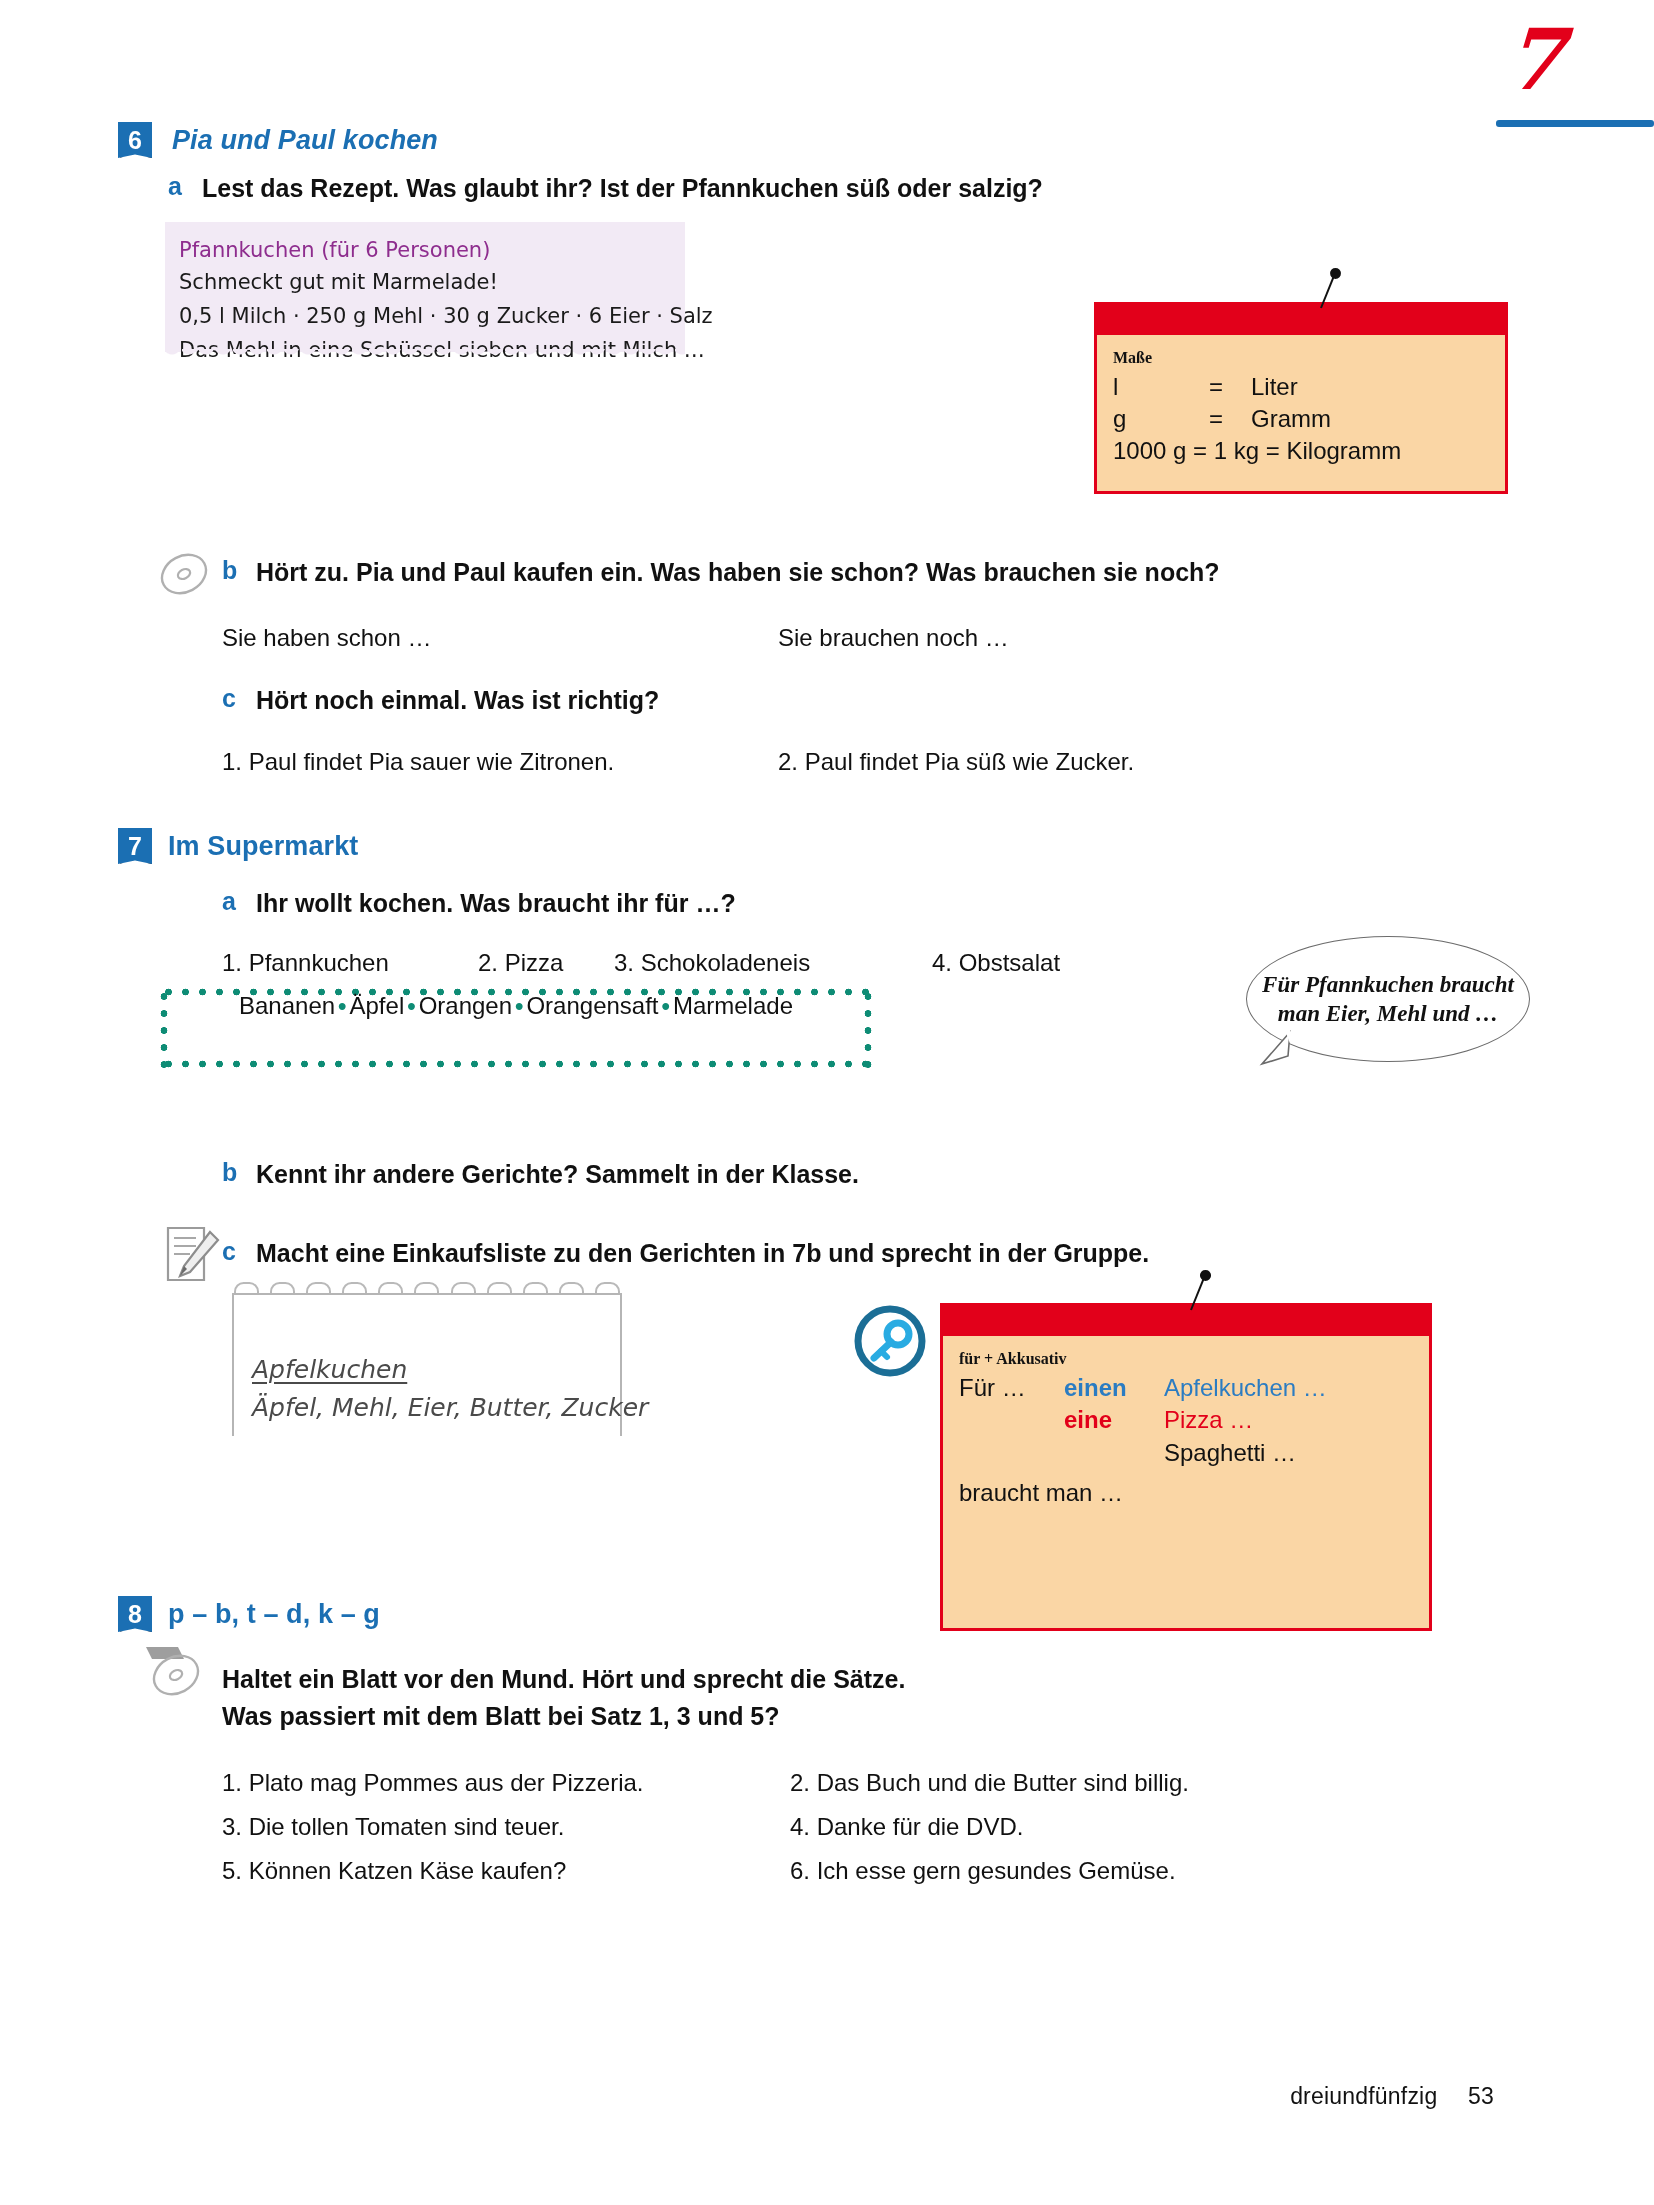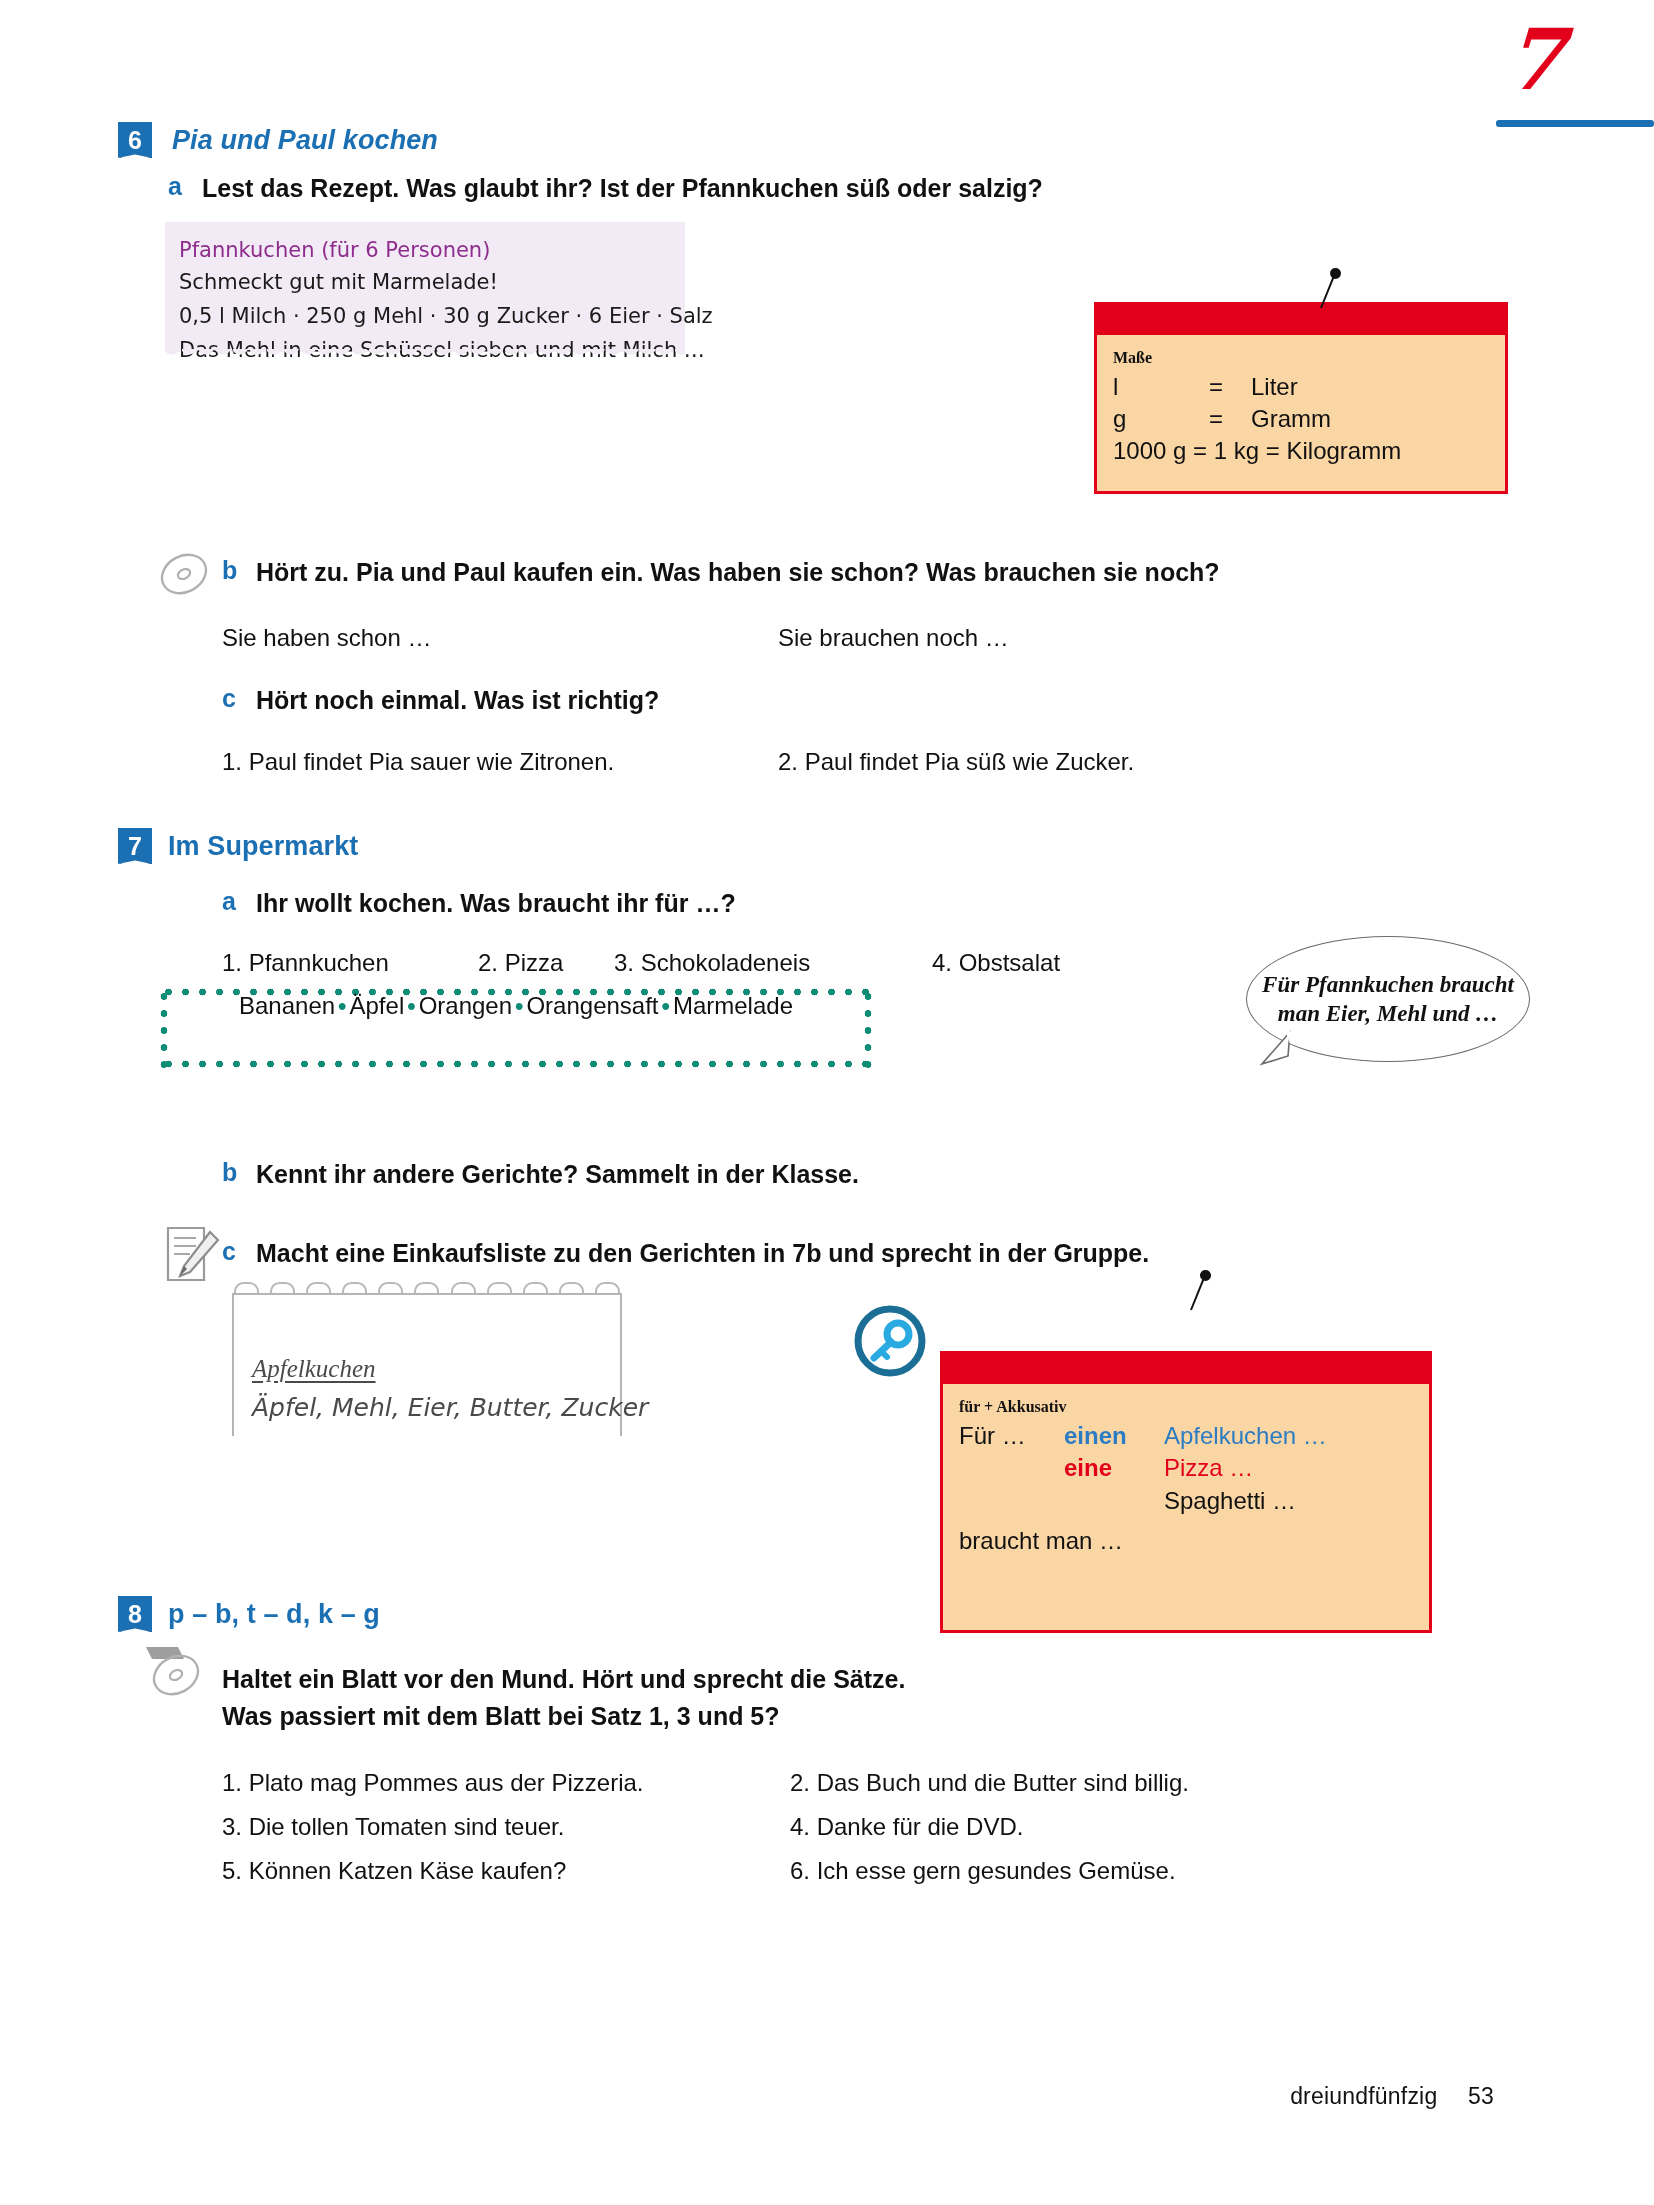--- a/index.html
+++ b/index.html
@@ -149,21 +149,21 @@
   .ring{
     width:25px;height:33px;border:2.4px solid #b9b9b9;
     border-radius:10px 10px 13px 13px;border-top-color:#b9b9b9;
     background:transparent;box-sizing:border-box;
   }
   .note-line{
     position:absolute;left:252px;
     font-family:"DejaVu Sans",sans-serif;
     font-style:italic;font-size:25px;color:#4a4a4a;white-space:nowrap;
   }
-  .note-underline{text-decoration:underline;text-underline-offset:4px;font-family:Liberation Serif, serif;}
+  .note-underline{text-decoration:underline;text-underline-offset:4px;}
 
   
   .cd-icon{position:absolute;}
   .pencil-icon{position:absolute;}
   .key-icon{position:absolute;}
 
   
   .footer{
     position:absolute;right:160px;bottom:95px;
     font-size:23px;color:#111;letter-spacing:.2px;
@@ -282,21 +282,21 @@
   <div class="note-line note-underline" style="top:1355px;">Apfelkuchen</div>
   <div class="note-line" style="top:1393px;">Äpfel, Mehl, Eier, Butter, Zucker</div>
 
   <svg class="key-icon" style="left:854px;top:1305px;" width="72" height="72" viewBox="0 0 72 72">
     <circle cx="36" cy="36" r="32" fill="#fff" stroke="#1b6e96" stroke-width="7"></circle>
     <circle cx="44" cy="29" r="11" fill="none" stroke="#29abe2" stroke-width="7"></circle>
     <path d="M37 37 L20 53" stroke="#29abe2" stroke-width="7" stroke-linecap="round"></path>
     <path d="M27 46 L33 52" stroke="#29abe2" stroke-width="6" stroke-linecap="round"></path>
   </svg>
 
-  <div class="infobox" style="left:940px;top:1303px;width:492px;height:282px;margin-top:48px;">
+  <div class="infobox" style="left:940px;top:1303px;width:492px;height:328px;">
     <div class="bar"></div>
     <div class="body">
       <div class="ib-title">für + Akkusativ</div>
       <div class="gr-line">
         <span class="a">Für …</span>
         <span class="b gr-blue">einen</span>
         <span class="gr-blue">Apfelkuchen …</span>
       </div>
       <div class="gr-line">
         <span class="a"></span>

